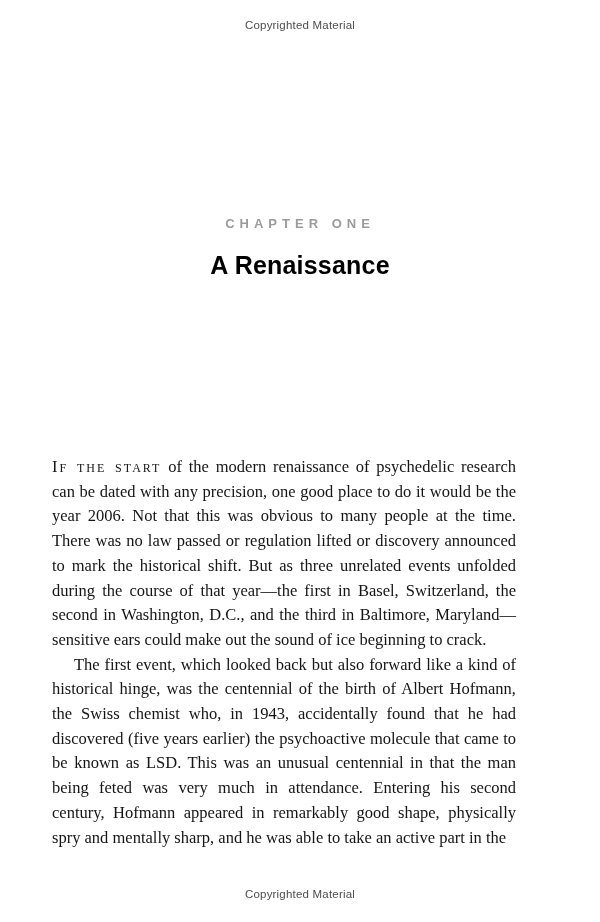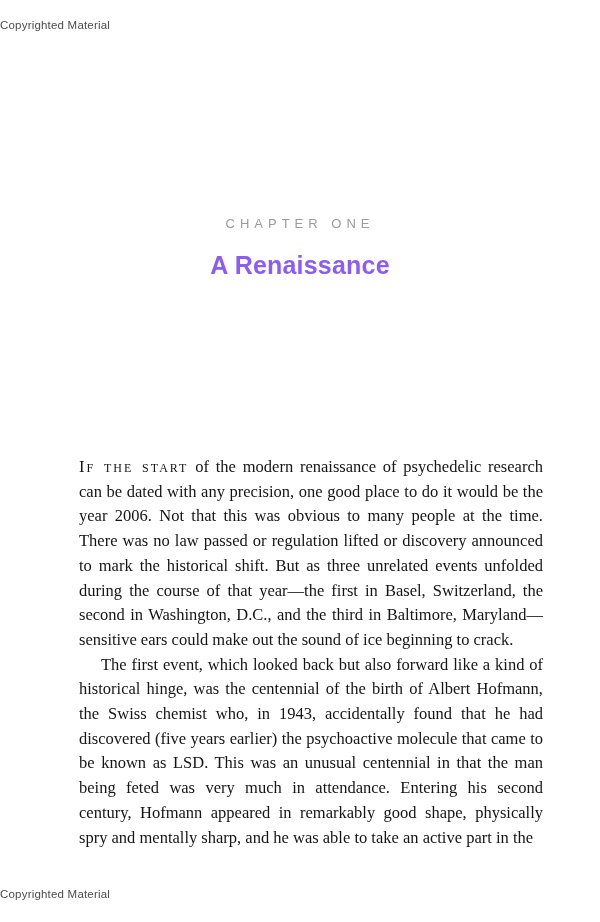--- a/index.html
+++ b/index.html
@@ -12,57 +12,57 @@
       width: 600px;
       height: 922px;
       background: #ffffff;
       overflow: hidden;
       font-family: "Liberation Serif", serif;
     }
     .watermark {
       position: absolute;
       left: 0;
       width: 100%;
-      text-align: left;
+      text-align: center;
       font-family: "Liberation Sans", sans-serif;
       font-size: 11.5px;
       color: #4c4c4c;
       letter-spacing: 0.2px;
     }
     .watermark.top { top: 19px; }
     .watermark.bottom { top: 888px; }
     .chapter-label {
       position: absolute;
       top: 216px;
       left: 0;
       width: 100%;
       text-align: center;
       font-family: "Liberation Sans", sans-serif;
-      font-weight: normal;
+      font-weight: bold;
       font-size: 13px;
       letter-spacing: 5px;
       color: #9b9b9b;
     }
     .chapter-title {
       position: absolute;
       top: 251px;
       left: 0;
       width: 100%;
       text-align: center;
       font-family: "Liberation Sans", sans-serif;
       font-weight: bold;
       font-size: 25px;
-      color: #8b5cf6;
+      color: #000000;
       margin: 0;
       letter-spacing: 0.2px;
     }
     .body-text {
       position: absolute;
       top: 455px;
-      left: 79px;
+      left: 52px;
       width: 464px;
       font-size: 16.5px;
       line-height: 24.7px;
       color: #141414;
       text-align: justify;
     }
     .para {
       margin: 0;
       padding: 0;
     }

